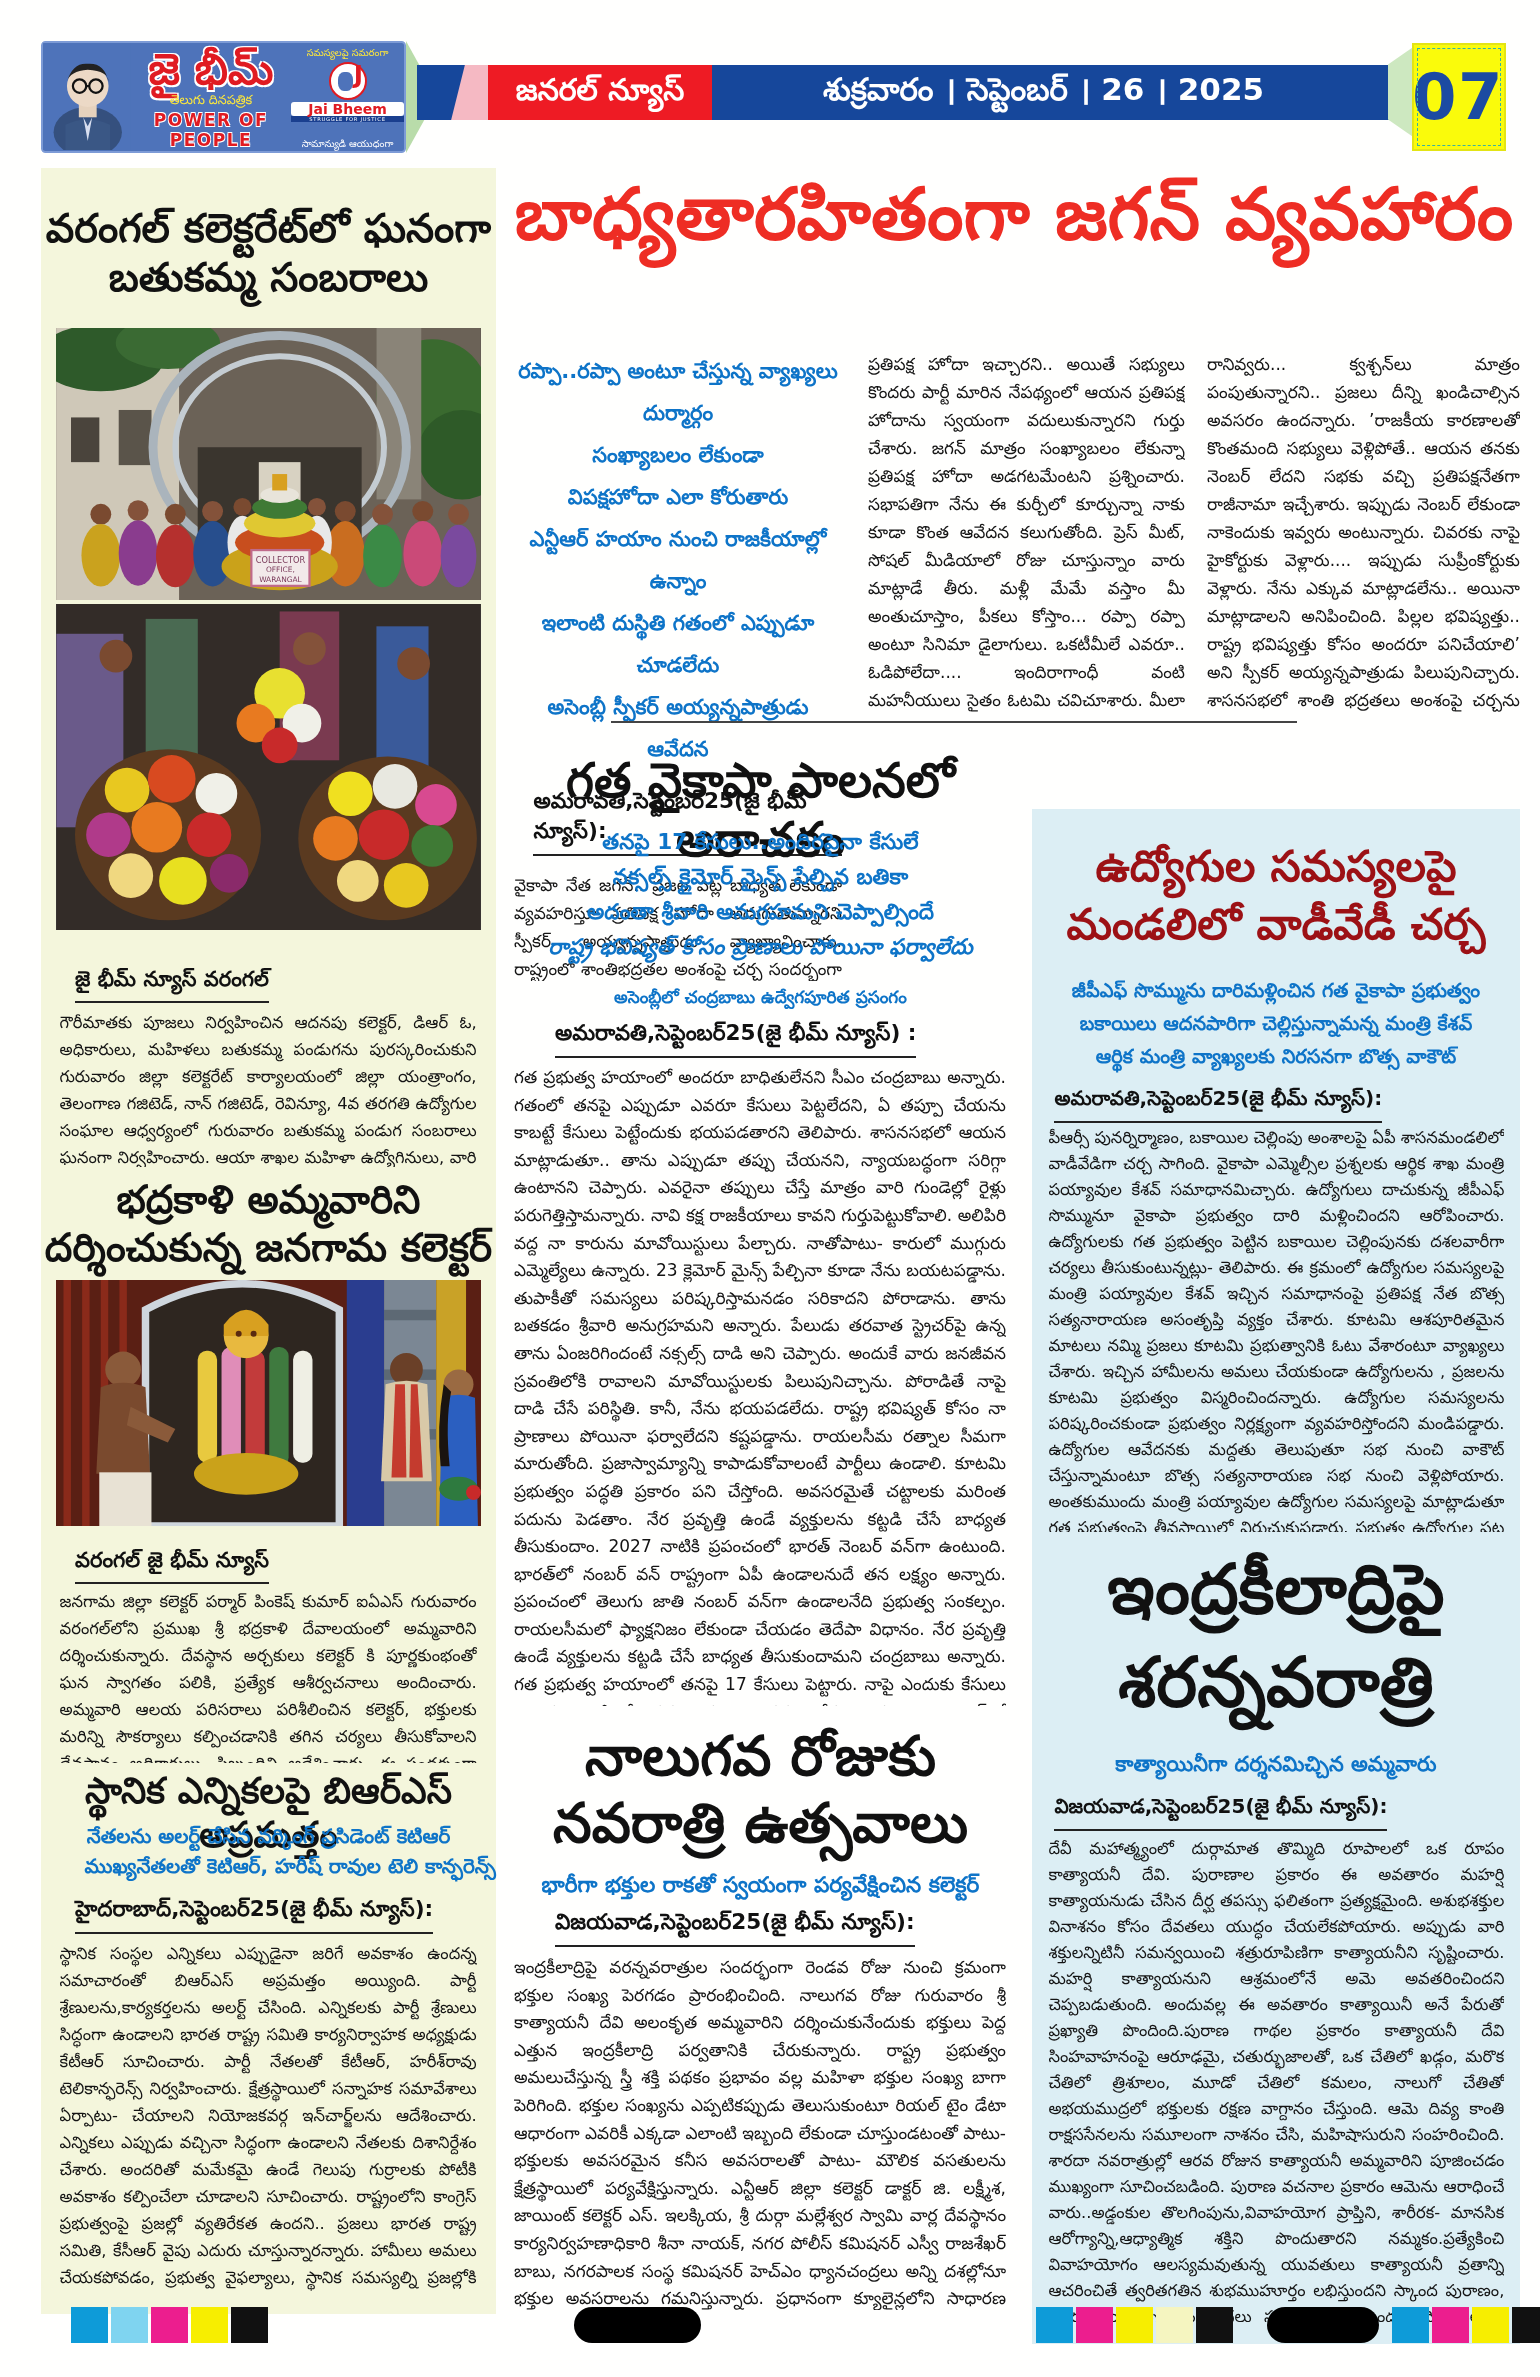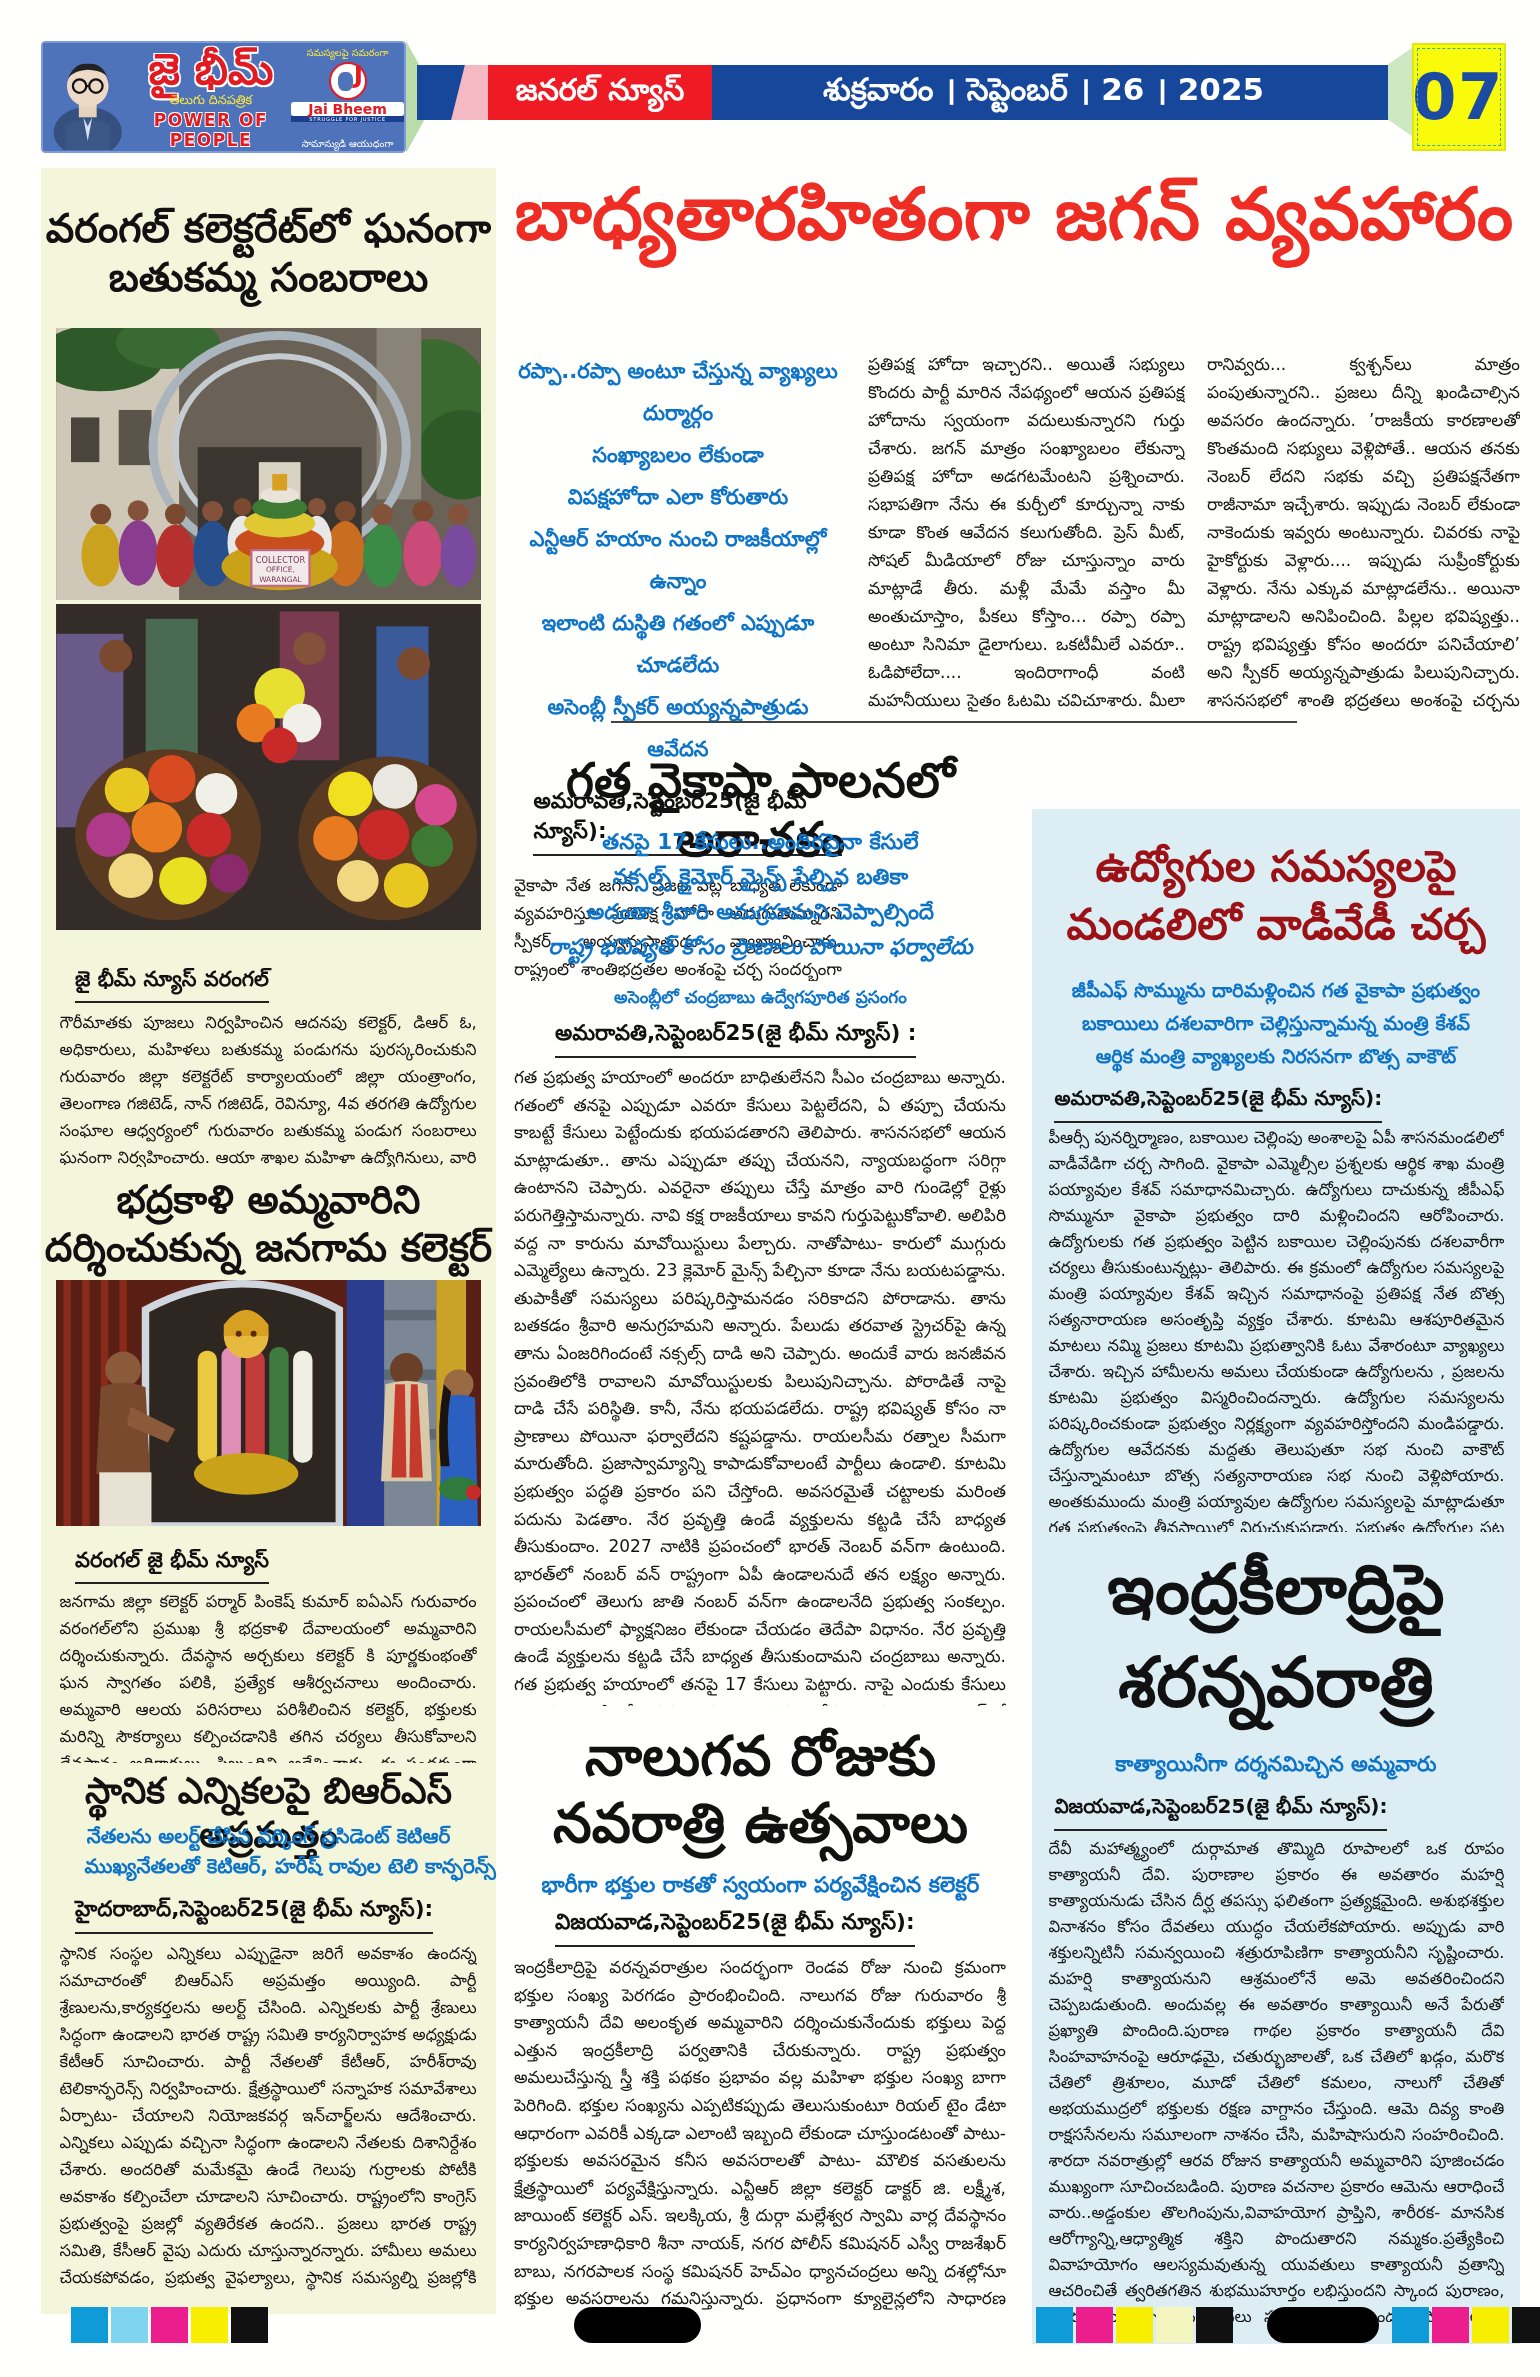--- a/index.html
+++ b/index.html
@@ -326,21 +326,21 @@
   </div>
   <div class="abs body-txt" style="left:514px;top:1954px;width:492px;height:356px;font-size:17px;line-height:27.6px;">ఇంద్రకీలాద్రిపై వరన్నవరాత్రుల సందర్భంగా రెండవ రోజు నుంచి క్రమంగా భక్తుల సంఖ్య పెరగడం ప్రారంభించింది. నాలుగవ రోజు గురువారం శ్రీ కాత్యాయనీ దేవి అలంకృత అమ్మవారిని దర్శించుకునేందుకు భక్తులు పెద్ద ఎత్తున ఇంద్రకీలాద్రి పర్వతానికి చేరుకున్నారు. రాష్ట్ర ప్రభుత్వం అమలుచేస్తున్న స్త్రీ శక్తి పథకం ప్రభావం వల్ల మహిళా భక్తుల సంఖ్య బాగా పెరిగింది. భక్తుల సంఖ్యను ఎప్పటికప్పుడు తెలుసుకుంటూ రియల్ టైం డేటా ఆధారంగా ఎవరికీ ఎక్కడా ఎలాంటి ఇబ్బంది లేకుండా చూస్తుండటంతో పాటు- భక్తులకు అవసరమైన కనీస అవసరాలతో పాటు- మౌలిక వసతులను క్షేత్రస్థాయిలో పర్యవేక్షిస్తున్నారు. ఎన్టీఆర్ జిల్లా కలెక్టర్ డాక్టర్ జి. లక్ష్మీశ, జాయింట్ కలెక్టర్ ఎస్. ఇలక్కియ, శ్రీ దుర్గా మల్లేశ్వర స్వామి వార్ల దేవస్థానం కార్యనిర్వహణాధికారి శీనా నాయక్, నగర పోలీస్ కమిషనర్ ఎస్వీ రాజశేఖర్ బాబు, నగరపాలక సంస్థ కమిషనర్ హెచ్ఎం ధ్యానచంద్రలు అన్ని దశల్లోనూ భక్తుల అవసరాలను గమనిస్తున్నారు. ప్రధానంగా క్యూలైన్లలోని సాధారణ భక్తులకు మంచినీరు, పాలు పంపిణీతో పాటు- ఎవరైనా అనారోగ్య పరిస్థితులు ఎదుర్కొన్న సమయంలో అవసరమైన వైద్య సహాయం వంటి అంశాలతో సహా దర్శనానంతరం లడ్డు విక్రయ కేంద్రాలు, అన్న ప్రసాద స్వీకరణ కేంద్రాలలో రద్దీని తగ్గించేందుకు అవసరమైన చర్యలు ఎప్పటికప్పుడు తీసుకోవాల్సిందిగా క్షేత్రస్థాయి అధికారులను ఆదేశిస్తున్నారు. నవరాత్రి ఉత్సవాలు పూర్తయ్యేంతవరకు ప్రతి ఉద్యోగి చిత్తశుద్ధితో అమ్మవారికి సేవ చేస్తున్నామనే భక్తి భావంతో విధులు నిర్వహించాలని ఉన్నతాధికారులు తమ తమ విభాగాలకు చెందిన సిబ్బందిని ఆదేశించారు.</div>
 
   <div class="right-panel">
     <div class="abs h-maroon" style="left:0;top:28px;width:488px;font-size:43px;">
       <div>ఉద్యోగుల సమస్యలపై</div>
       <div>మండలిలో వాడీవేడీ చర్చ</div>
     </div>
     <div class="abs" style="left:0;top:165px;width:488px;">
       <div class="sub-blue" style="font-size:19.4px;line-height:33px;">జీపీఎఫ్ సొమ్మును దారిమళ్లించిన గత వైకాపా ప్రభుత్వం</div>
-      <div class="sub-blue" style="font-size:19.4px;line-height:33px;">బకాయిలు దశలవారిగా చెల్లిస్తున్నామన్న మంత్రి కేశవ్</div>
+      <div class="sub-blue" style="font-size:19.4px;line-height:33px;">బకాయిలు ఆదనపారిగా చెల్లిస్తున్నామన్న మంత్రి కేశవ్</div>
       <div class="sub-blue" style="font-size:19.4px;line-height:33px;">ఆర్థిక మంత్రి వ్యాఖ్యలకు నిరసనగా బొత్స వాకౌట్</div>
     </div>
     <div class="abs dateline" style="left:22.4px;top:277px;font-size:20px;">
       <span>అమరావతి,సెప్టెంబర్25(జై భీమ్ న్యూస్):</span>
     </div>
     <div class="abs body-txt" style="left:16.4px;top:316px;width:456px;height:407px;font-size:16.4px;line-height:26px;">పీఆర్సీ పునర్నిర్మాణం, బకాయిల చెల్లింపు అంశాలపై ఏపీ శాసనమండలిలో వాడీవేడిగా చర్చ సాగింది. వైకాపా ఎమ్మెల్సీల ప్రశ్నలకు ఆర్థిక శాఖ మంత్రి పయ్యావుల కేశవ్ సమాధానమిచ్చారు. ఉద్యోగులు దాచుకున్న జీపీఎఫ్ సొమ్మునూ వైకాపా ప్రభుత్వం దారి మళ్లించిందని ఆరోపించారు. ఉద్యోగులకు గత ప్రభుత్వం పెట్టిన బకాయిల చెల్లింపునకు దశలవారీగా చర్యలు తీసుకుంటున్నట్లు- తెలిపారు. ఈ క్రమంలో ఉద్యోగుల సమస్యలపై మంత్రి పయ్యావుల కేశవ్ ఇచ్చిన సమాధానంపై ప్రతిపక్ష నేత బొత్స సత్యనారాయణ అసంతృప్తి వ్యక్తం చేశారు. కూటమి ఆశపూరితమైన మాటలు నమ్మి ప్రజలు కూటమి ప్రభుత్వానికి ఓటు వేశారంటూ వ్యాఖ్యలు చేశారు. ఇచ్చిన హామీలను అమలు చేయకుండా ఉద్యోగులను , ప్రజలను కూటమి ప్రభుత్వం విస్మరించిందన్నారు. ఉద్యోగుల సమస్యలను పరిష్కరించకుండా ప్రభుత్వం నిర్లక్ష్యంగా వ్యవహరిస్తోందని మండిపడ్డారు. ఉద్యోగుల ఆవేదనకు మద్దతు తెలుపుతూ సభ నుంచి వాకౌట్ చేస్తున్నామంటూ బొత్స సత్యనారాయణ సభ నుంచి వెళ్లిపోయారు. అంతకుముందు మంత్రి పయ్యావుల ఉద్యోగుల సమస్యలపై మాట్లాడుతూ గత ప్రభుత్వంపై తీవ్రస్థాయిలో విరుచుకుపడ్డారు. ప్రభుత్వ ఉద్యోగుల పట్ల గత సర్కార్ దురుసుగా వ్యవహరించిందన్నారు. ఉద్యోగులు జీపీఎఫ్‌ను వివిధ అవసరాల కోసం దాచుకుంటారని.. ఆ సొమ్మును సైతం గత ప్రభుత్వం దారి మళ్లించిందని మండిపడ్డారు. వైసీపీ ప్రభుత్వం ఉద్యోగులకు రివర్స్ ఫీజర్లీ ఇచ్చిందన్నారు.. అంతే కలతో తక్కువ 23 శాతం ఫిటిమెంట్ ఇచ్చి ఉద్యోగులను మోసం చేశారని.. కరోనా పేరు చెబుతూ ఉద్యోగుల ఫిటిమెంట్లపై వైసీపీ సర్కార్ తగ్గించిందని స్పష్టం చేశారు. ఉద్యోగులకు గత ప్రభుత్వం పెట్టిన బకాయిలను దశలవారీగా చెల్లించే విషయంలో కూటమి ప్రభుత్వం సానుకూలంగా ఉందని తెలిపారు. ఉద్యోగుల వేతనాలు పెంపు విషయంలో కూడా పరిశీలన జరుగుతోందని చెప్పారు. ఈ సమయంలో సీఎం చంద్రబాబు పీఆర్సీ నియామకంపై చర్యలు తీసుకుంటామని ఇచ్చిన హామీని పునరుద్ఘాటించారు.</div>
 
     <div class="abs h-black" style="left:0;top:734px;width:488px;font-size:69px;line-height:1.35;">
       <div>ఇంద్రకీలాద్రిపై</div>
       <div>శరన్నవరాత్రి</div>

